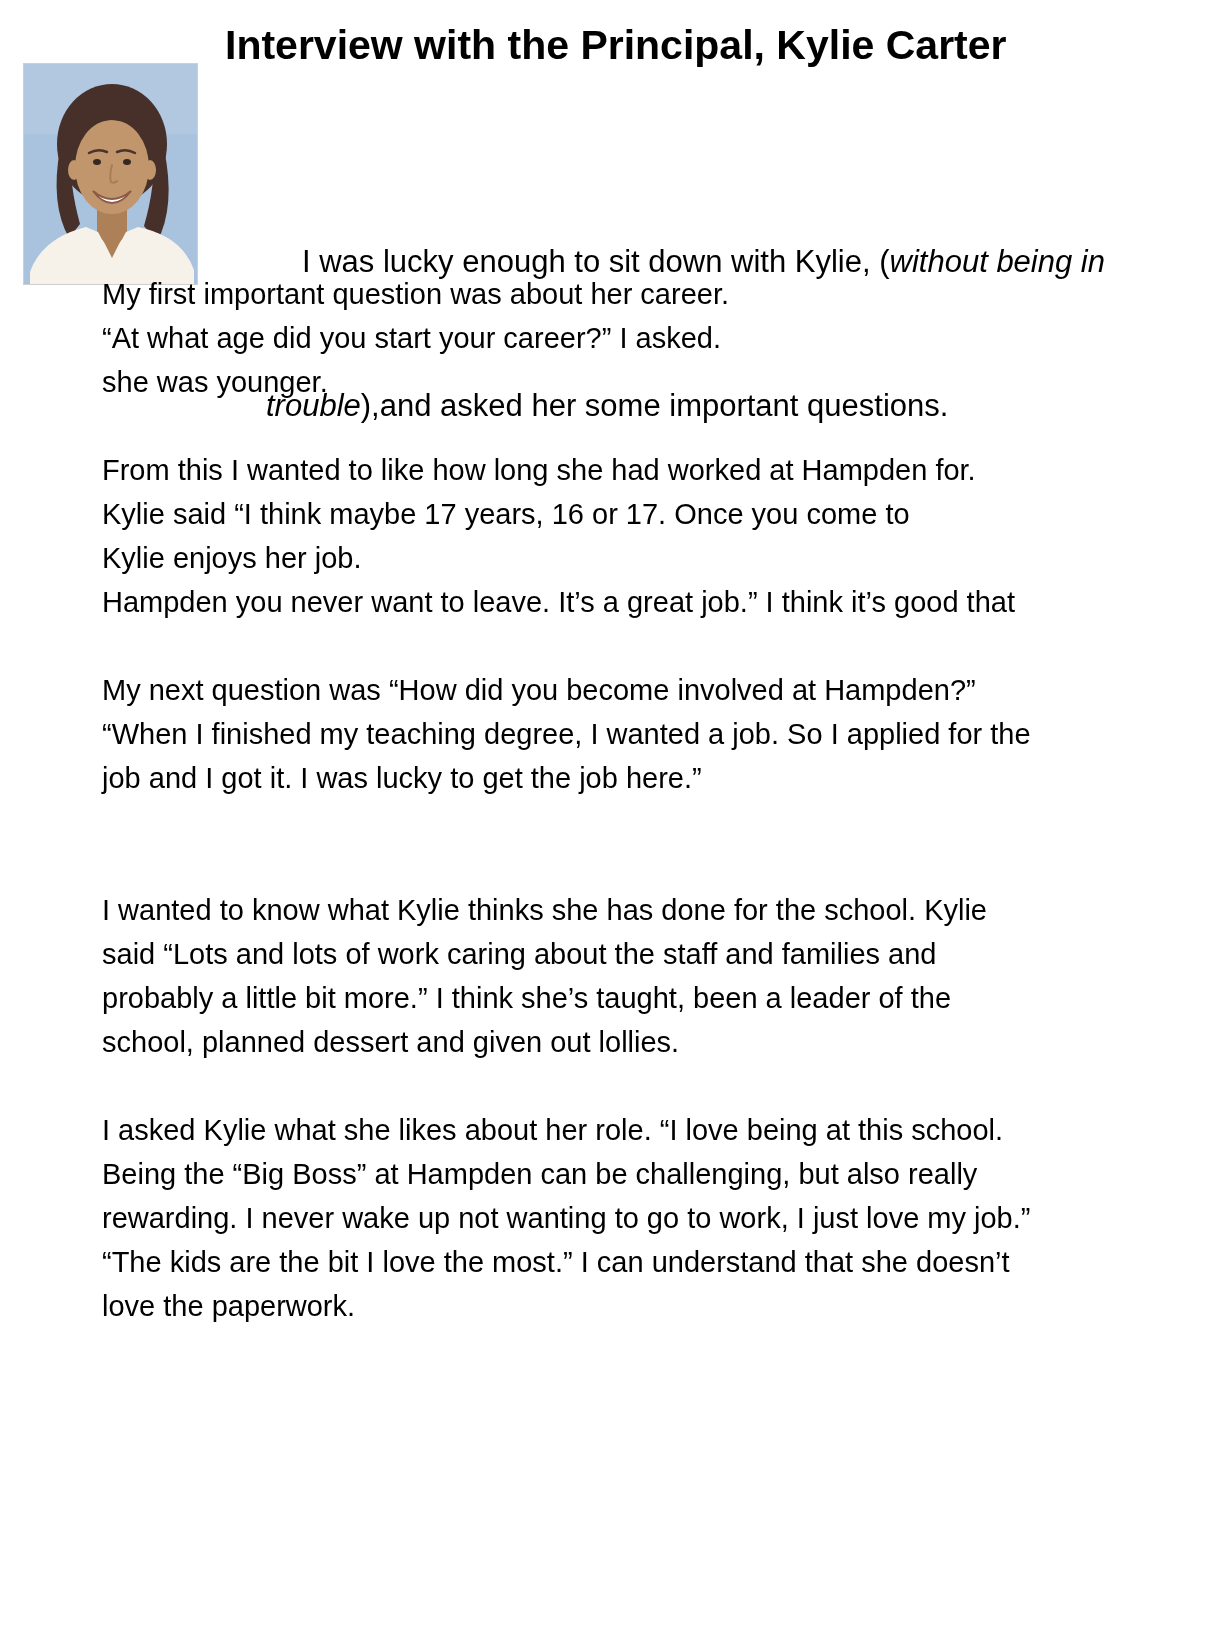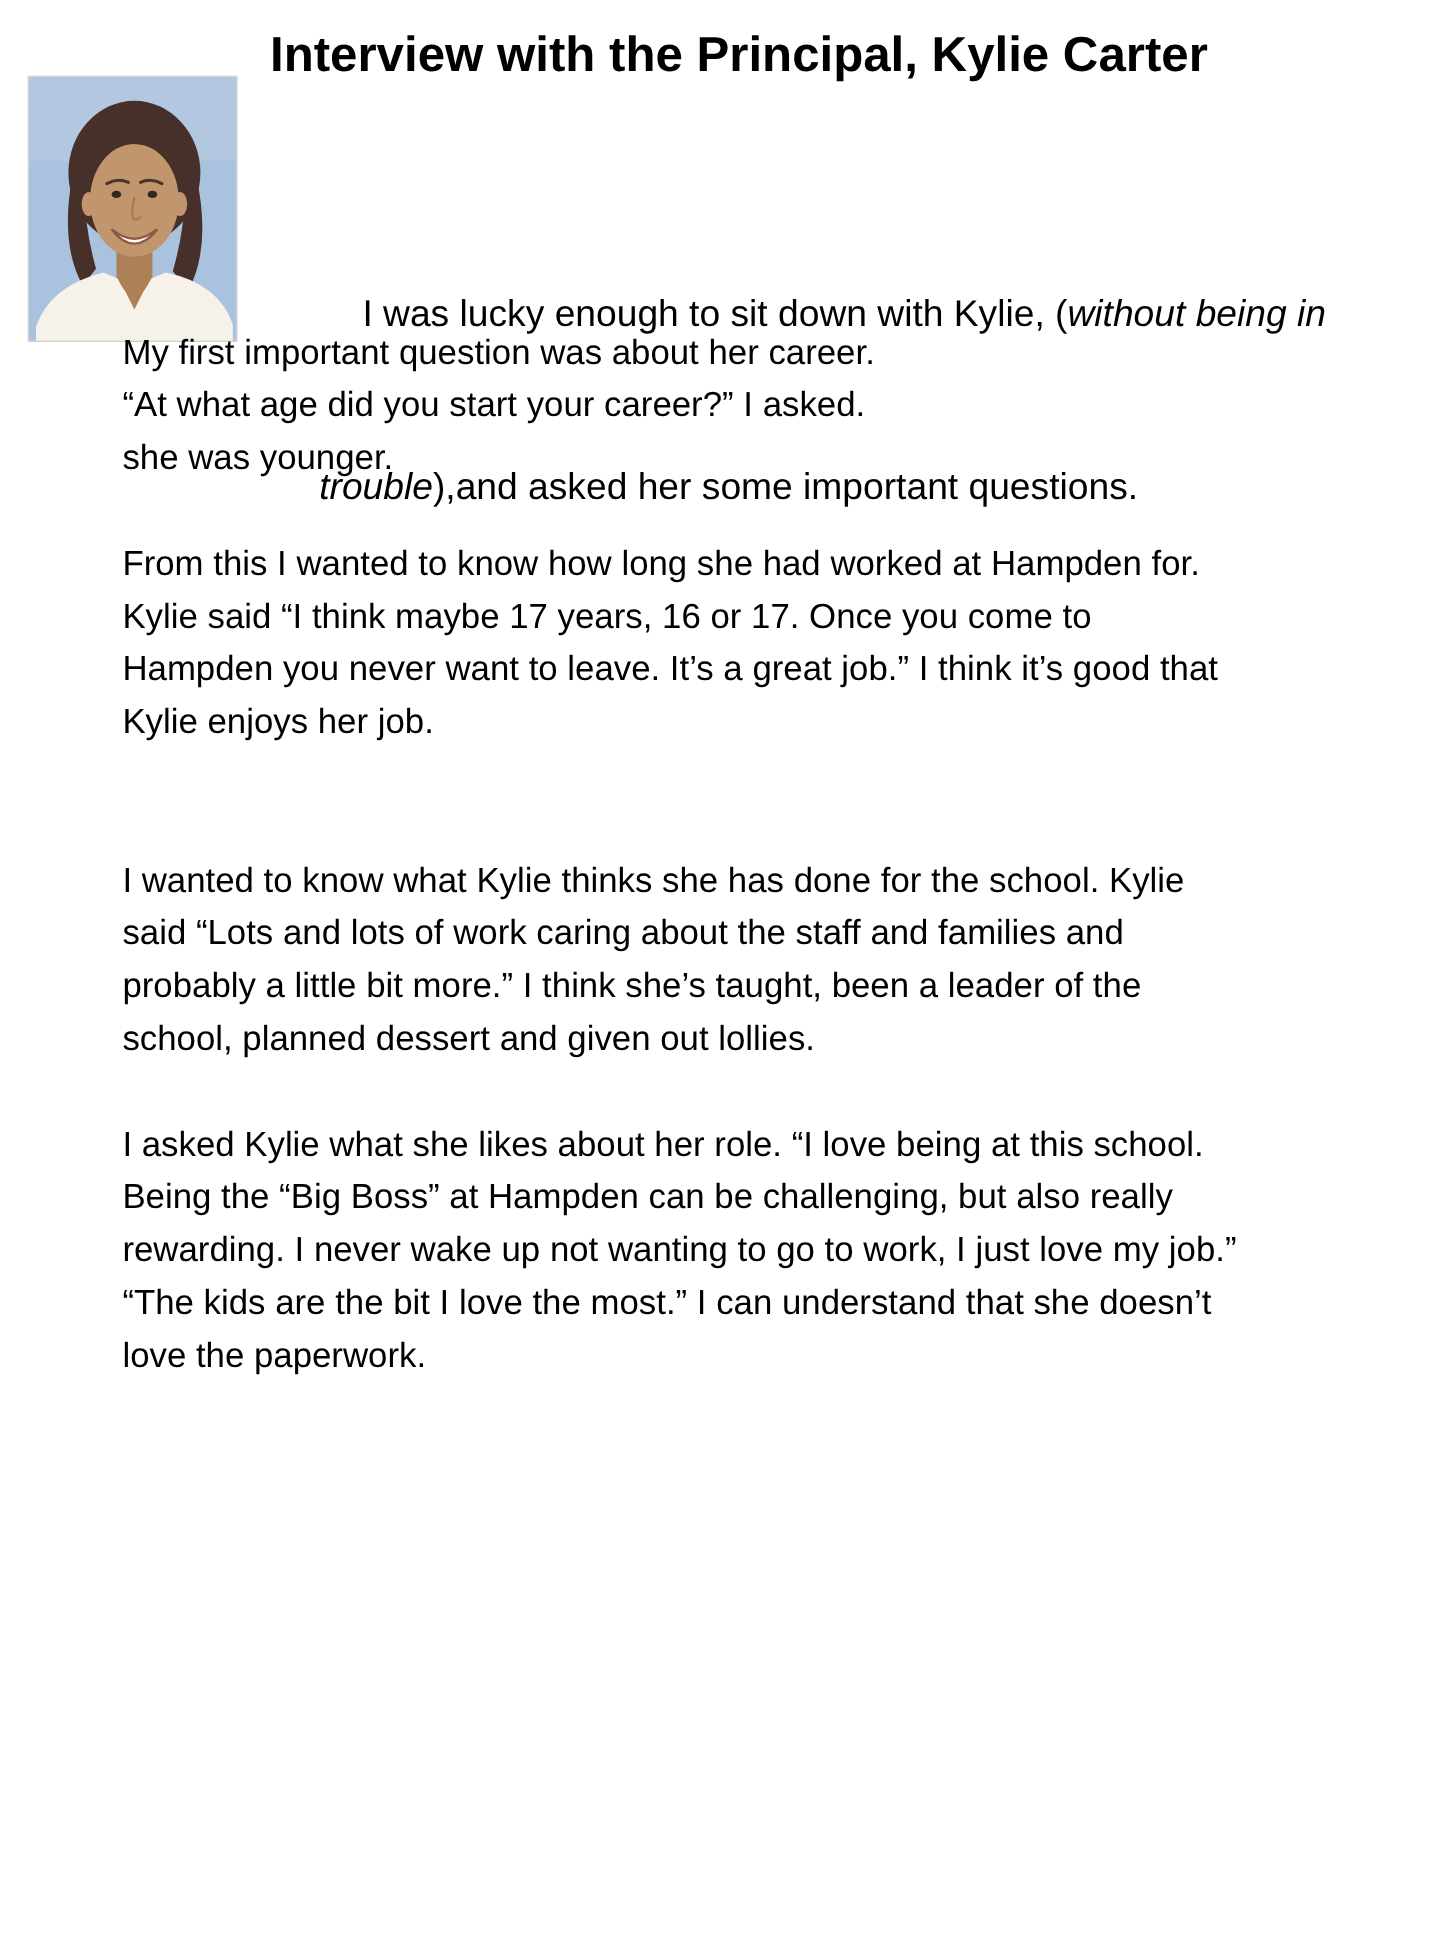--- a/index.html
+++ b/index.html
@@ -110,26 +110,31 @@
 
   <div class="bodytext">
 
     <div class="para">
       <div class="bline">My first important question was about her career.</div>
       <div class="bline">“At what age did you start your career?” I asked.</div>
       <div class="bline">she was younger.</div>
     </div>
 
     <div class="para gap1">
-      <div class="bline">From this I wanted to know how long she had worked at Hampden for.</div>
+      <div class="bline">From this I wanted to like how long she had worked at Hampden for.</div>
       <div class="bline">Kylie said “I think maybe 17 years, 16 or 17. Once you come to</div>
+      <div class="bline">Kylie enjoys her job.</div>
       <div class="bline">Hampden you never want to leave. It’s a great job.” I think it’s good that</div>
-      <div class="bline">Kylie enjoys her job.</div>
     </div>
 
+    <div class="para gap1">
+      <div class="bline">My next question was “How did you become involved at Hampden?”</div>
+      <div class="bline">“When I finished my teaching degree, I wanted a job. So I applied for the</div>
+      <div class="bline">job and I got it. I was lucky to get the job here.”</div>
+    </div>
 
     <div class="para gap2">
       <div class="bline">I wanted to know what Kylie thinks she has done for the school. Kylie</div>
       <div class="bline">said “Lots and lots of work caring about the staff and families and</div>
       <div class="bline">probably a little bit more.” I think she’s taught, been a leader of the</div>
       <div class="bline">school, planned dessert and given out lollies.</div>
     </div>
 
     <div class="para gap1">
       <div class="bline">I asked Kylie what she likes about her role. “I love being at this school.</div>

